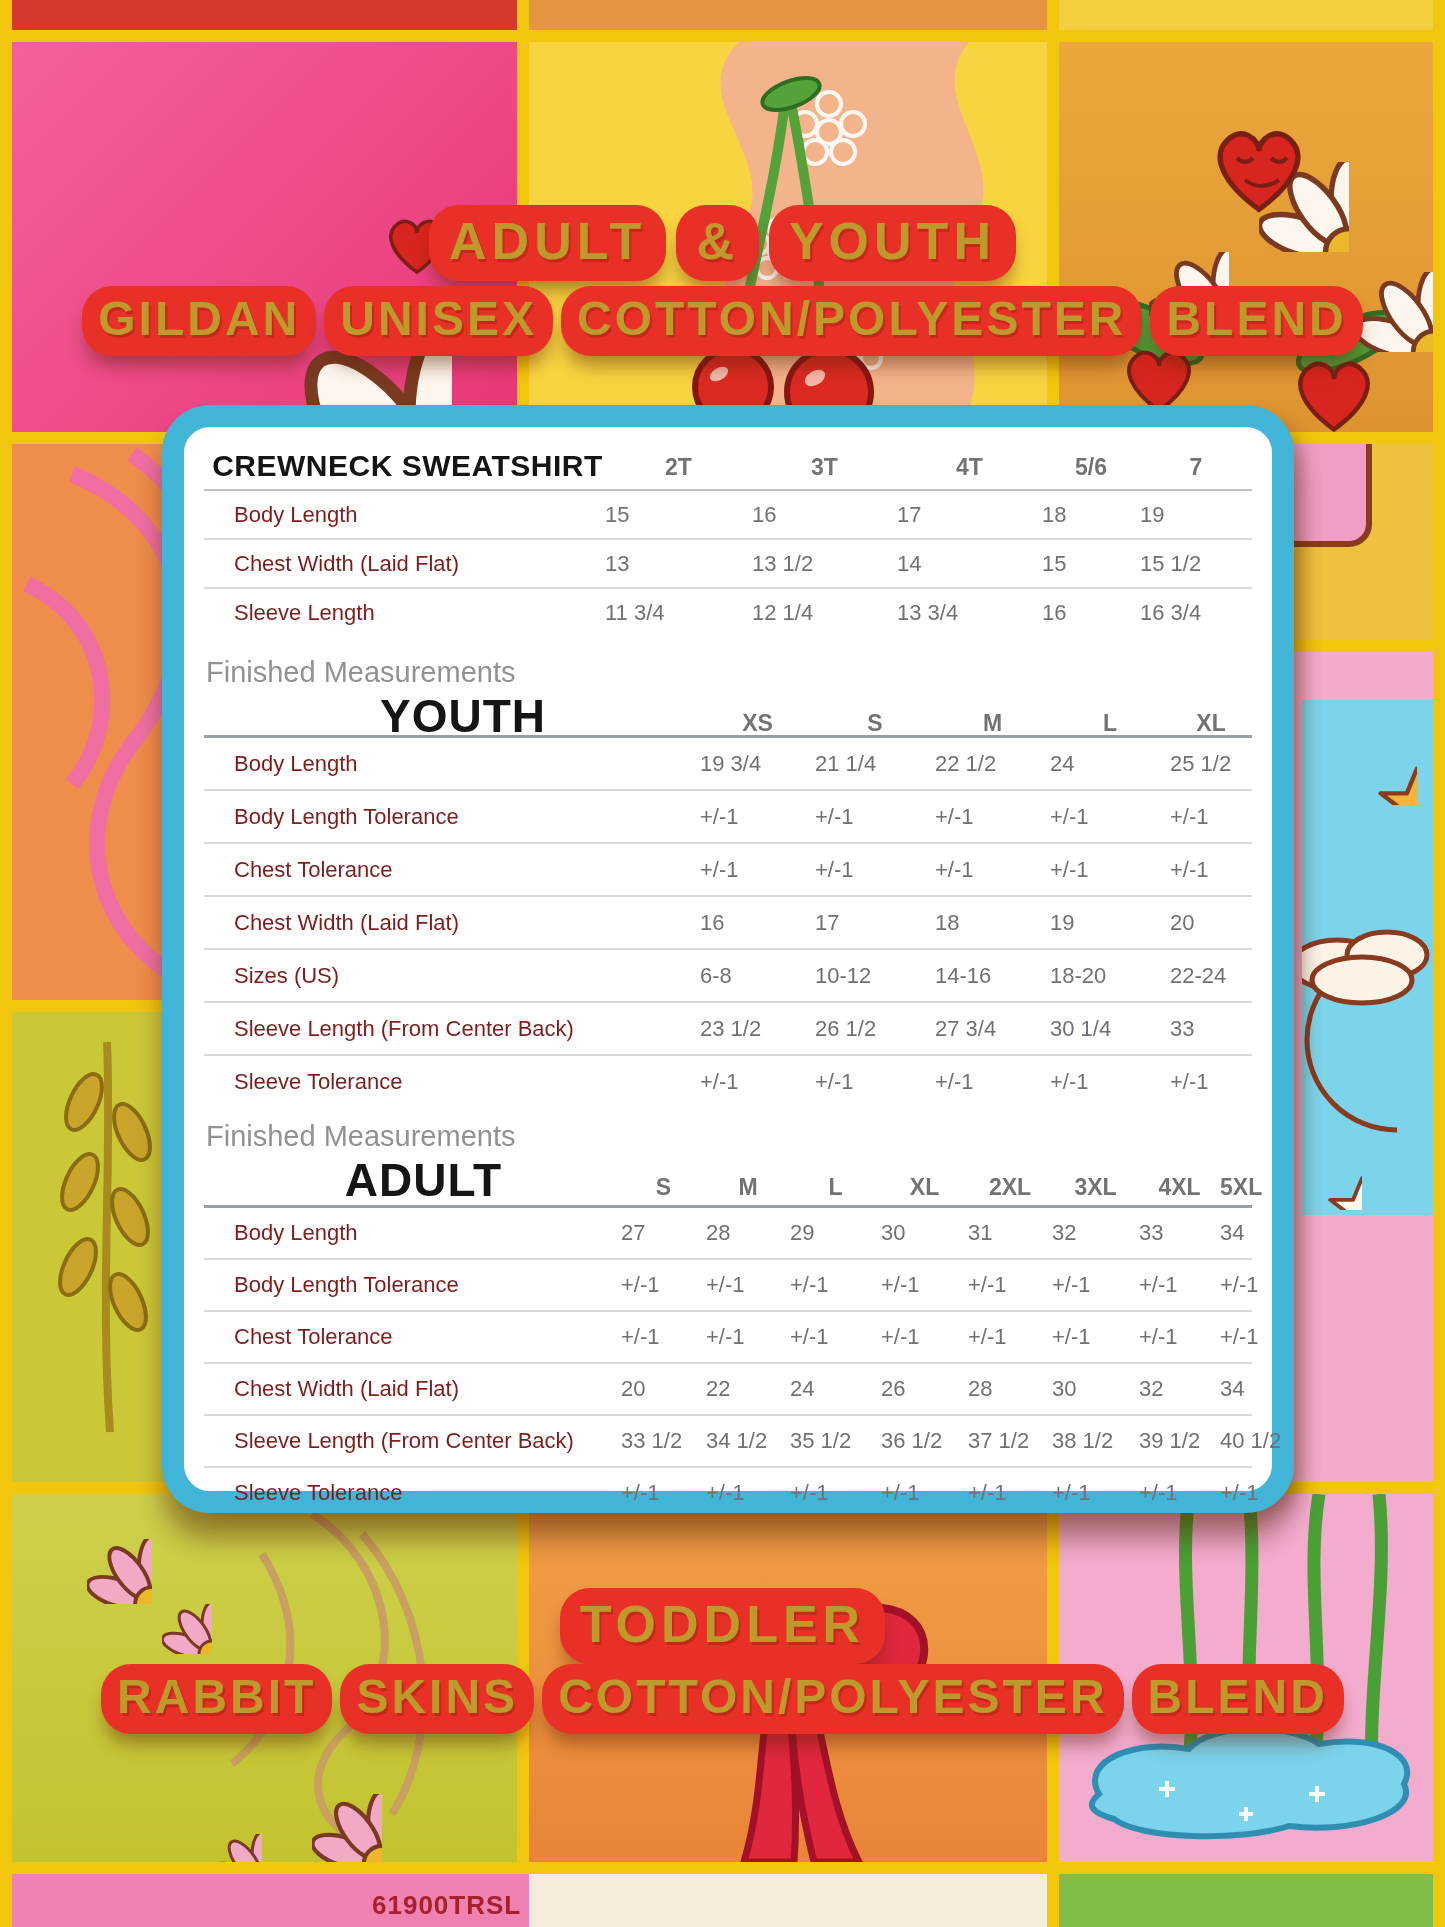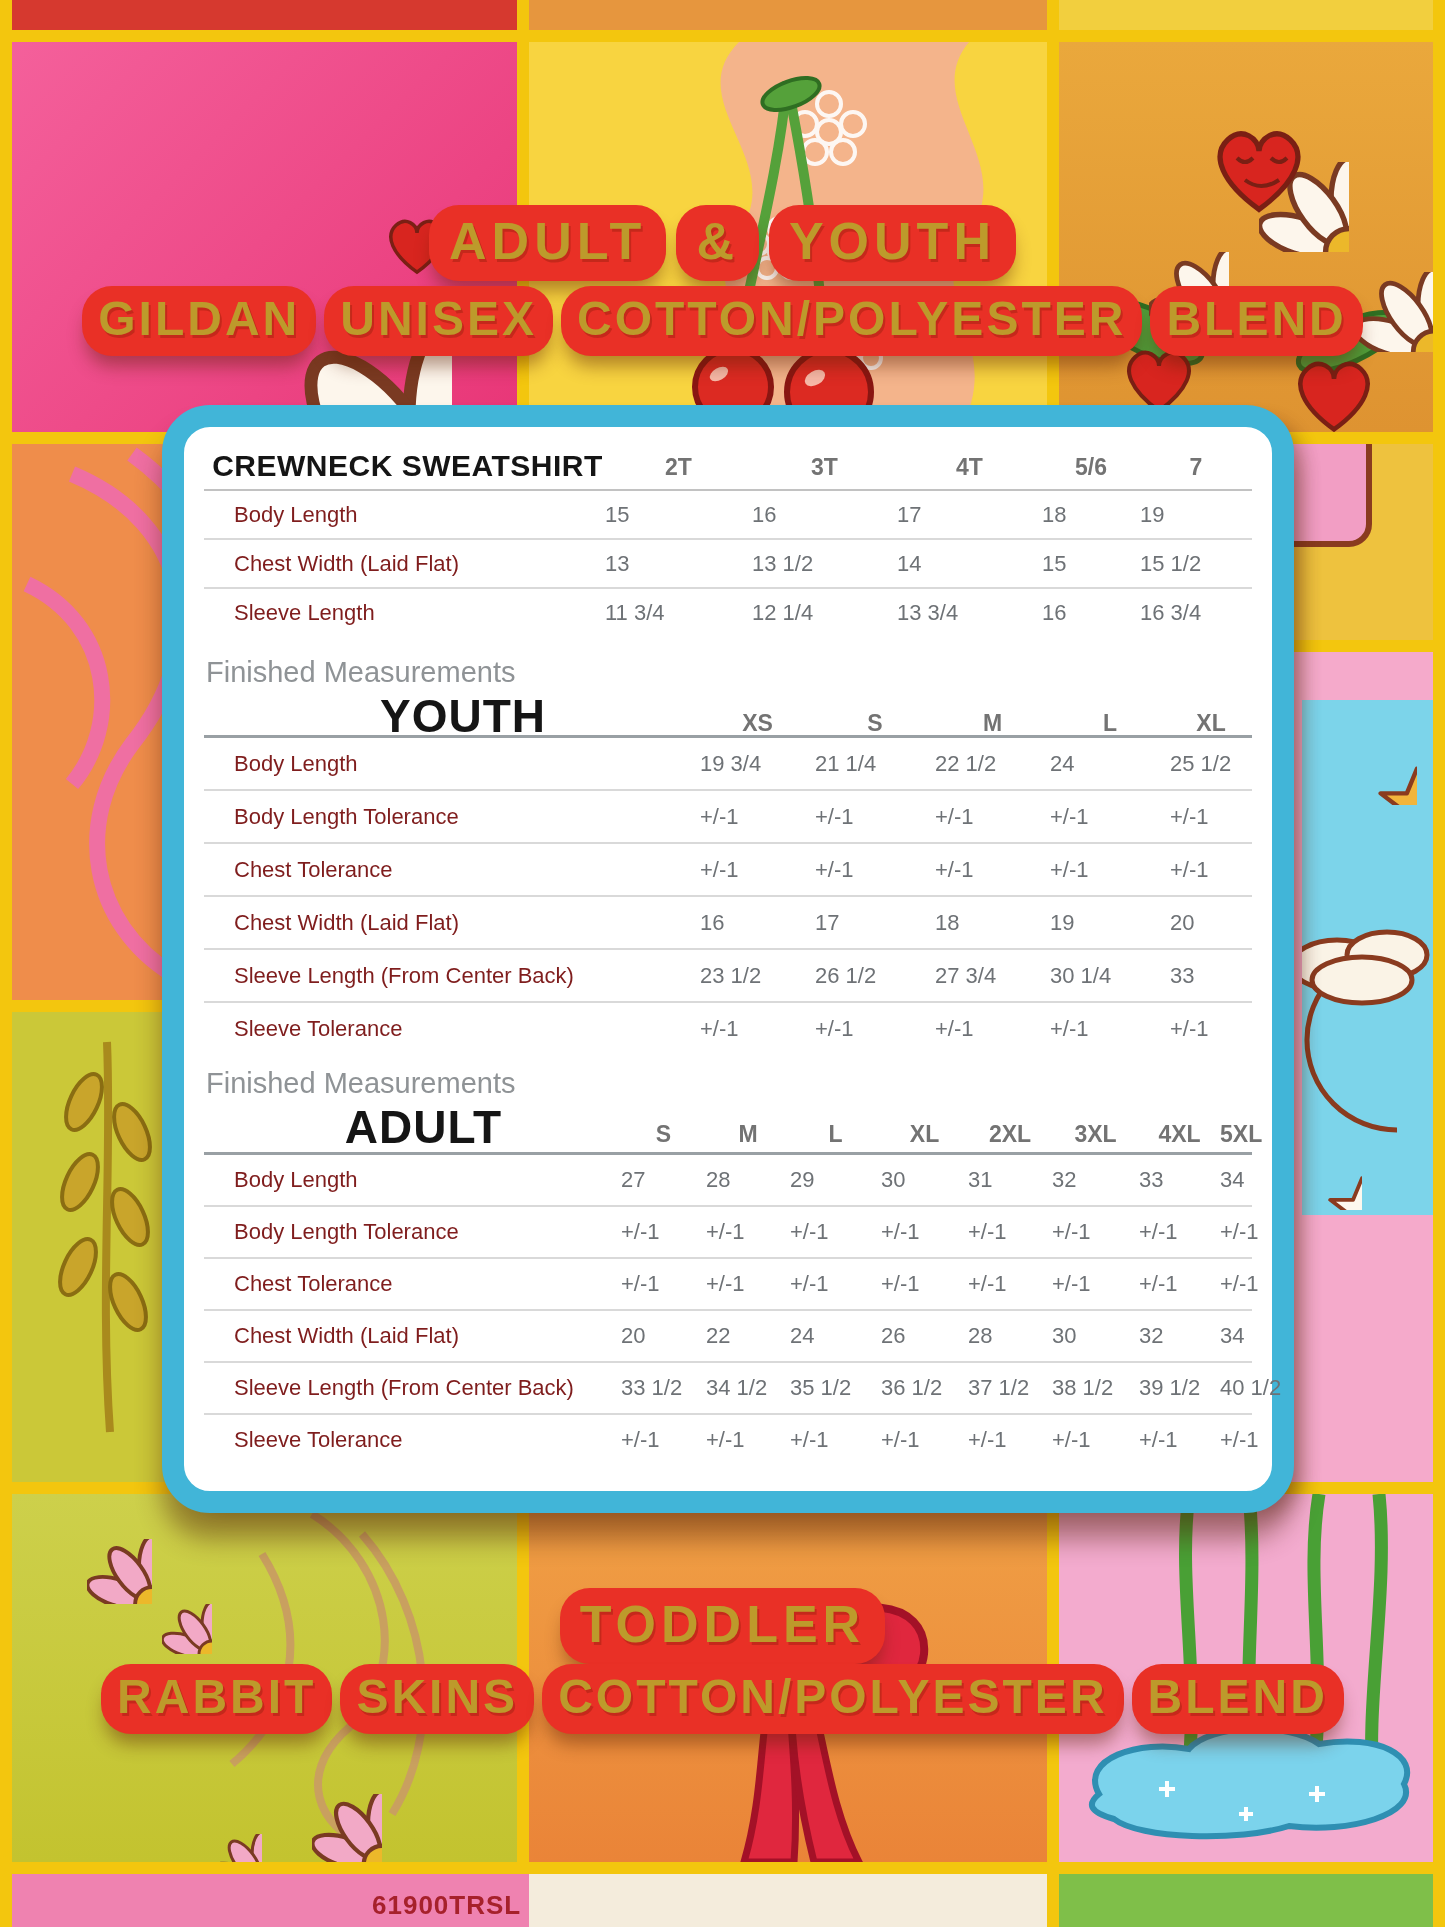--- a/index.html
+++ b/index.html
@@ -366,20 +366,28 @@
       </div>
       <div class="trow">
         <div class="lab">Chest Width (Laid Flat)</div>
         <div class="val">16</div>
         <div class="val">17</div>
         <div class="val">18</div>
         <div class="val">19</div>
         <div class="val">20</div>
       </div>
       <div class="trow">
+        <div class="lab">Sizes (US)</div>
+        <div class="val">6-8</div>
+        <div class="val">10-12</div>
+        <div class="val">14-16</div>
+        <div class="val">18-20</div>
+        <div class="val">22-24</div>
+      </div>
+      <div class="trow">
         <div class="lab">Sleeve Length (From Center Back)</div>
         <div class="val">23 1/2</div>
         <div class="val">26 1/2</div>
         <div class="val">27 3/4</div>
         <div class="val">30 1/4</div>
         <div class="val">33</div>
       </div>
       <div class="trow">
         <div class="lab">Sleeve Tolerance</div>
         <div class="val">+/-1</div>

